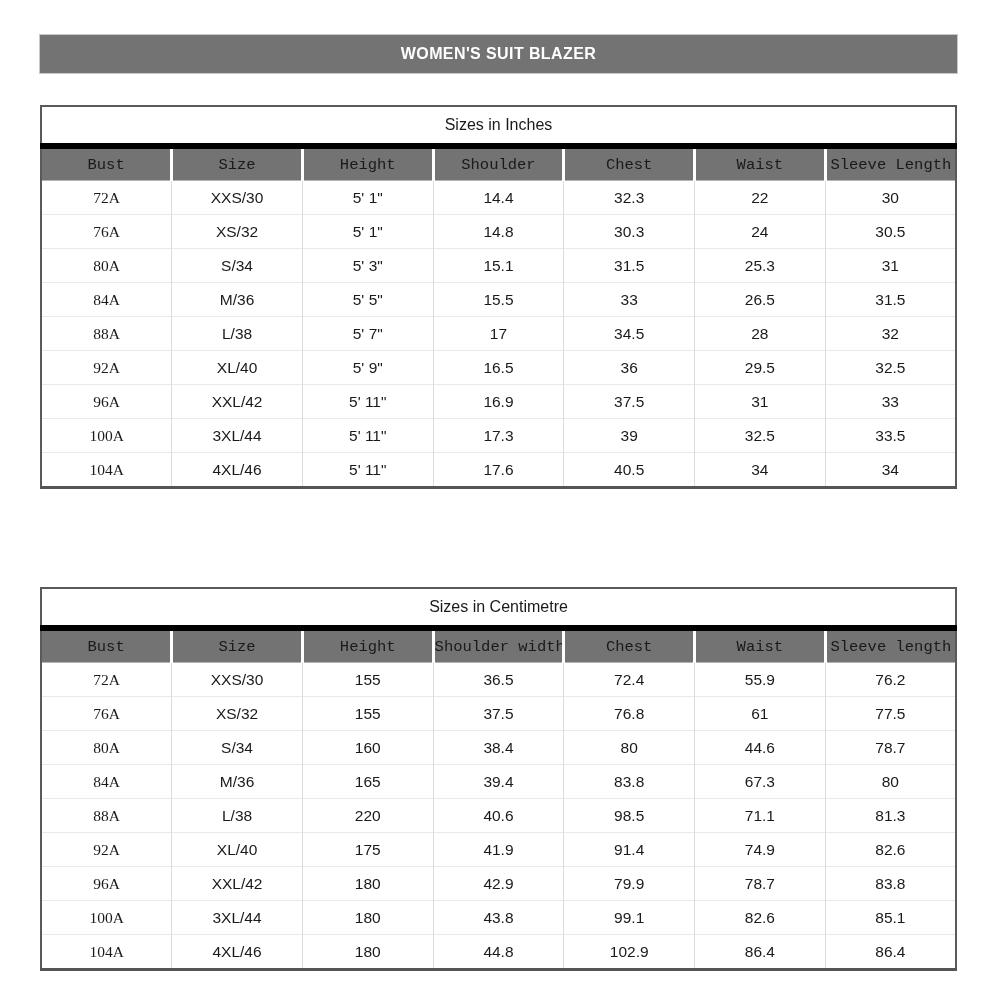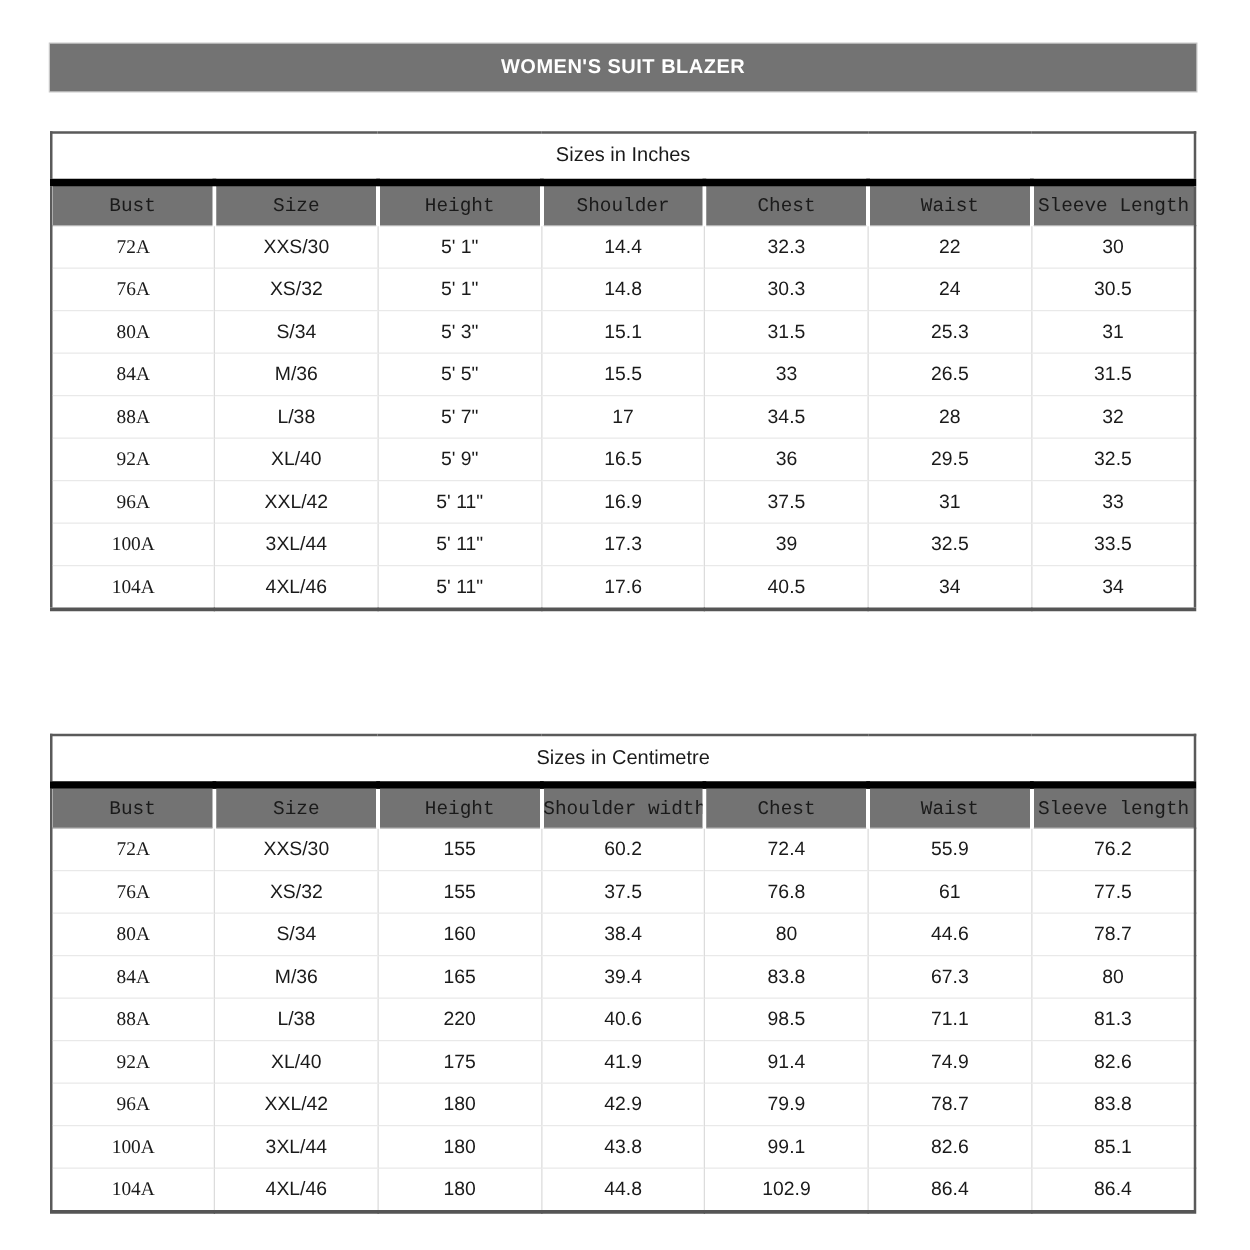--- a/index.html
+++ b/index.html
@@ -197,21 +197,21 @@
           <th>Height</th>
           <th>Shoulder width</th>
           <th>Chest</th>
           <th>Waist</th>
           <th>Sleeve length</th>
         </tr>
         <tr class="data-row">
           <td>72A</td>
           <td>XXS/30</td>
           <td>155</td>
-          <td>60.2</td>
+          <td>36.5</td>
           <td>72.4</td>
           <td>55.9</td>
           <td>76.2</td>
         </tr>
         <tr class="data-row">
           <td>76A</td>
           <td>XS/32</td>
           <td>155</td>
           <td>37.5</td>
           <td>76.8</td>

